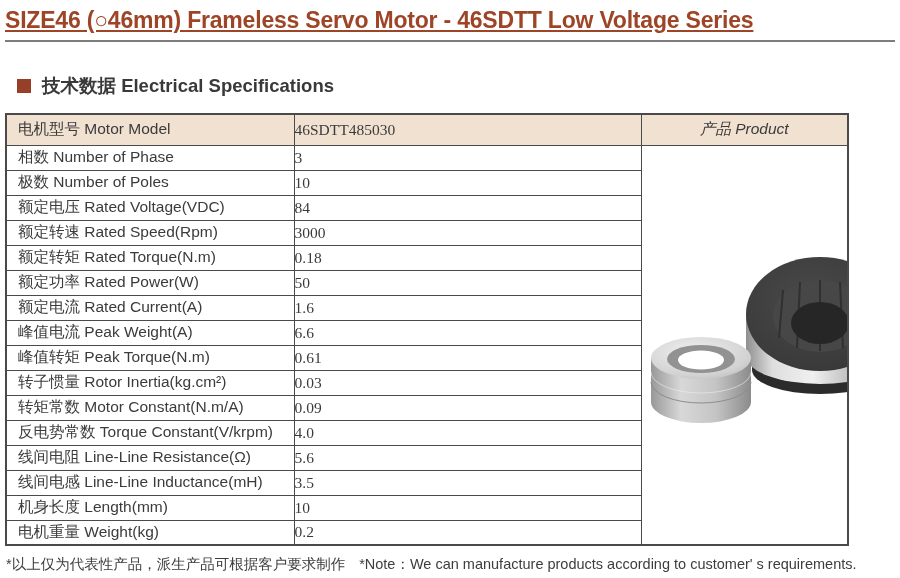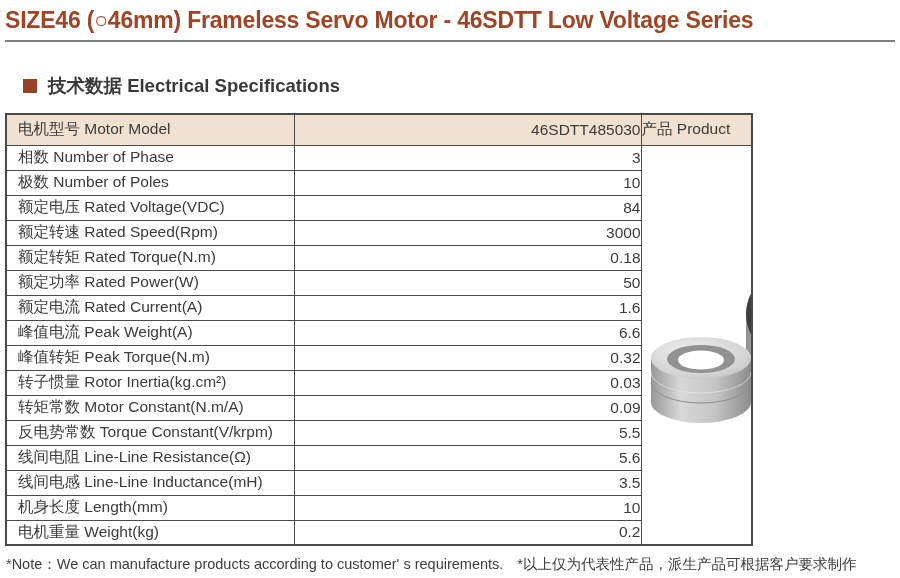--- a/index.html
+++ b/index.html
@@ -14,67 +14,68 @@
   .page { width: 900px; height: 578px; padding: 0 5px; }
 
   .title {
     margin: 7px 0 0 0;
     font-size: 23px;
     line-height: 27px;
     font-weight: 700;
     color: #9d4526;
     letter-spacing: -0.2px;
     white-space: nowrap;
+    text-decoration: underline;
   }
   .divider {
     height: 2px;
     background: #7d7d7d;
     margin-top: 6px;
   }
 
   .section {
     display: flex;
     align-items: center;
     gap: 11px;
     margin-top: 31px;
-    margin-left: 18px;
+    margin-left: 12px;
   }
   .bullet {
     width: 14px; height: 14px;
     background: #96402a;
     flex: 0 0 auto;
   }
   .section h2 {
     margin: 0;
     font-size: 18.5px;
     font-weight: 700;
     color: #393939;
   }
 
   table.specs {
     border-collapse: collapse;
     table-layout: fixed;
-    width: 748px;
+    width: 844px;
     margin-top: 15px;
     border: 2px solid #4a4a4a;
     font-size: 15.5px;
   }
   table.specs th, table.specs td {
     border: 1px solid #4a4a4a;
     padding: 0;
     font-weight: 400;
     color: #3b3b3b;
     overflow: hidden;
     white-space: nowrap;
   }
   table.specs thead tr { height: 31px; background: #f0e1d0; }
   table.specs tbody tr { height: 25px; }
   .c1 { text-align: left; padding-left: 11px !important; }
-  .c2 { text-align: right; }
-  .c3 { text-align: left; }
+  .c2 { text-align: left; font-family: Liberation Serif, serif; }
+  .c3 { text-align: center; font-style: italic; }
   td.product-cell {
     position: relative;
     vertical-align: top;
     padding: 0 !important;
   }
   td.product-cell svg { display: block; }
 
   .footnote {
     margin: 9px 0 0 1px;
     font-size: 14.5px;
@@ -186,33 +187,33 @@
       <tr>
           <td class="c1">额定电流 Rated Current(A)</td>
           <td class="c2">1.6</td>
         </tr>
       <tr>
           <td class="c1">峰值电流 Peak Weight(A)</td>
           <td class="c2">6.6</td>
         </tr>
       <tr>
           <td class="c1">峰值转矩 Peak Torque(N.m)</td>
-          <td class="c2">0.32</td>
+          <td class="c2">0.61</td>
         </tr>
       <tr>
           <td class="c1">转子惯量 Rotor Inertia(kg.cm²)</td>
           <td class="c2">0.03</td>
         </tr>
       <tr>
           <td class="c1">转矩常数 Motor Constant(N.m/A)</td>
           <td class="c2">0.09</td>
         </tr>
       <tr>
           <td class="c1">反电势常数 Torque Constant(V/krpm)</td>
-          <td class="c2">5.5</td>
+          <td class="c2">4.0</td>
         </tr>
       <tr>
           <td class="c1">线间电阻 Line-Line Resistance(Ω)</td>
           <td class="c2">5.6</td>
         </tr>
       <tr>
           <td class="c1">线间电感 Line-Line Inductance(mH)</td>
           <td class="c2">3.5</td>
         </tr>
       <tr>
@@ -220,17 +221,17 @@
           <td class="c2">10</td>
         </tr>
       <tr>
           <td class="c1">电机重量 Weight(kg)</td>
           <td class="c2">0.2</td>
         </tr>
     </tbody>
   </table>
 
   <p class="footnote">
+    <span>*以上仅为代表性产品，派生产品可根据客户要求制作</span>
     <span>*Note：We can manufacture products according to customer' s requirements.</span>
-    <span>*以上仅为代表性产品，派生产品可根据客户要求制作</span>
   </p>
 
 </div>
 
 </body></html>

